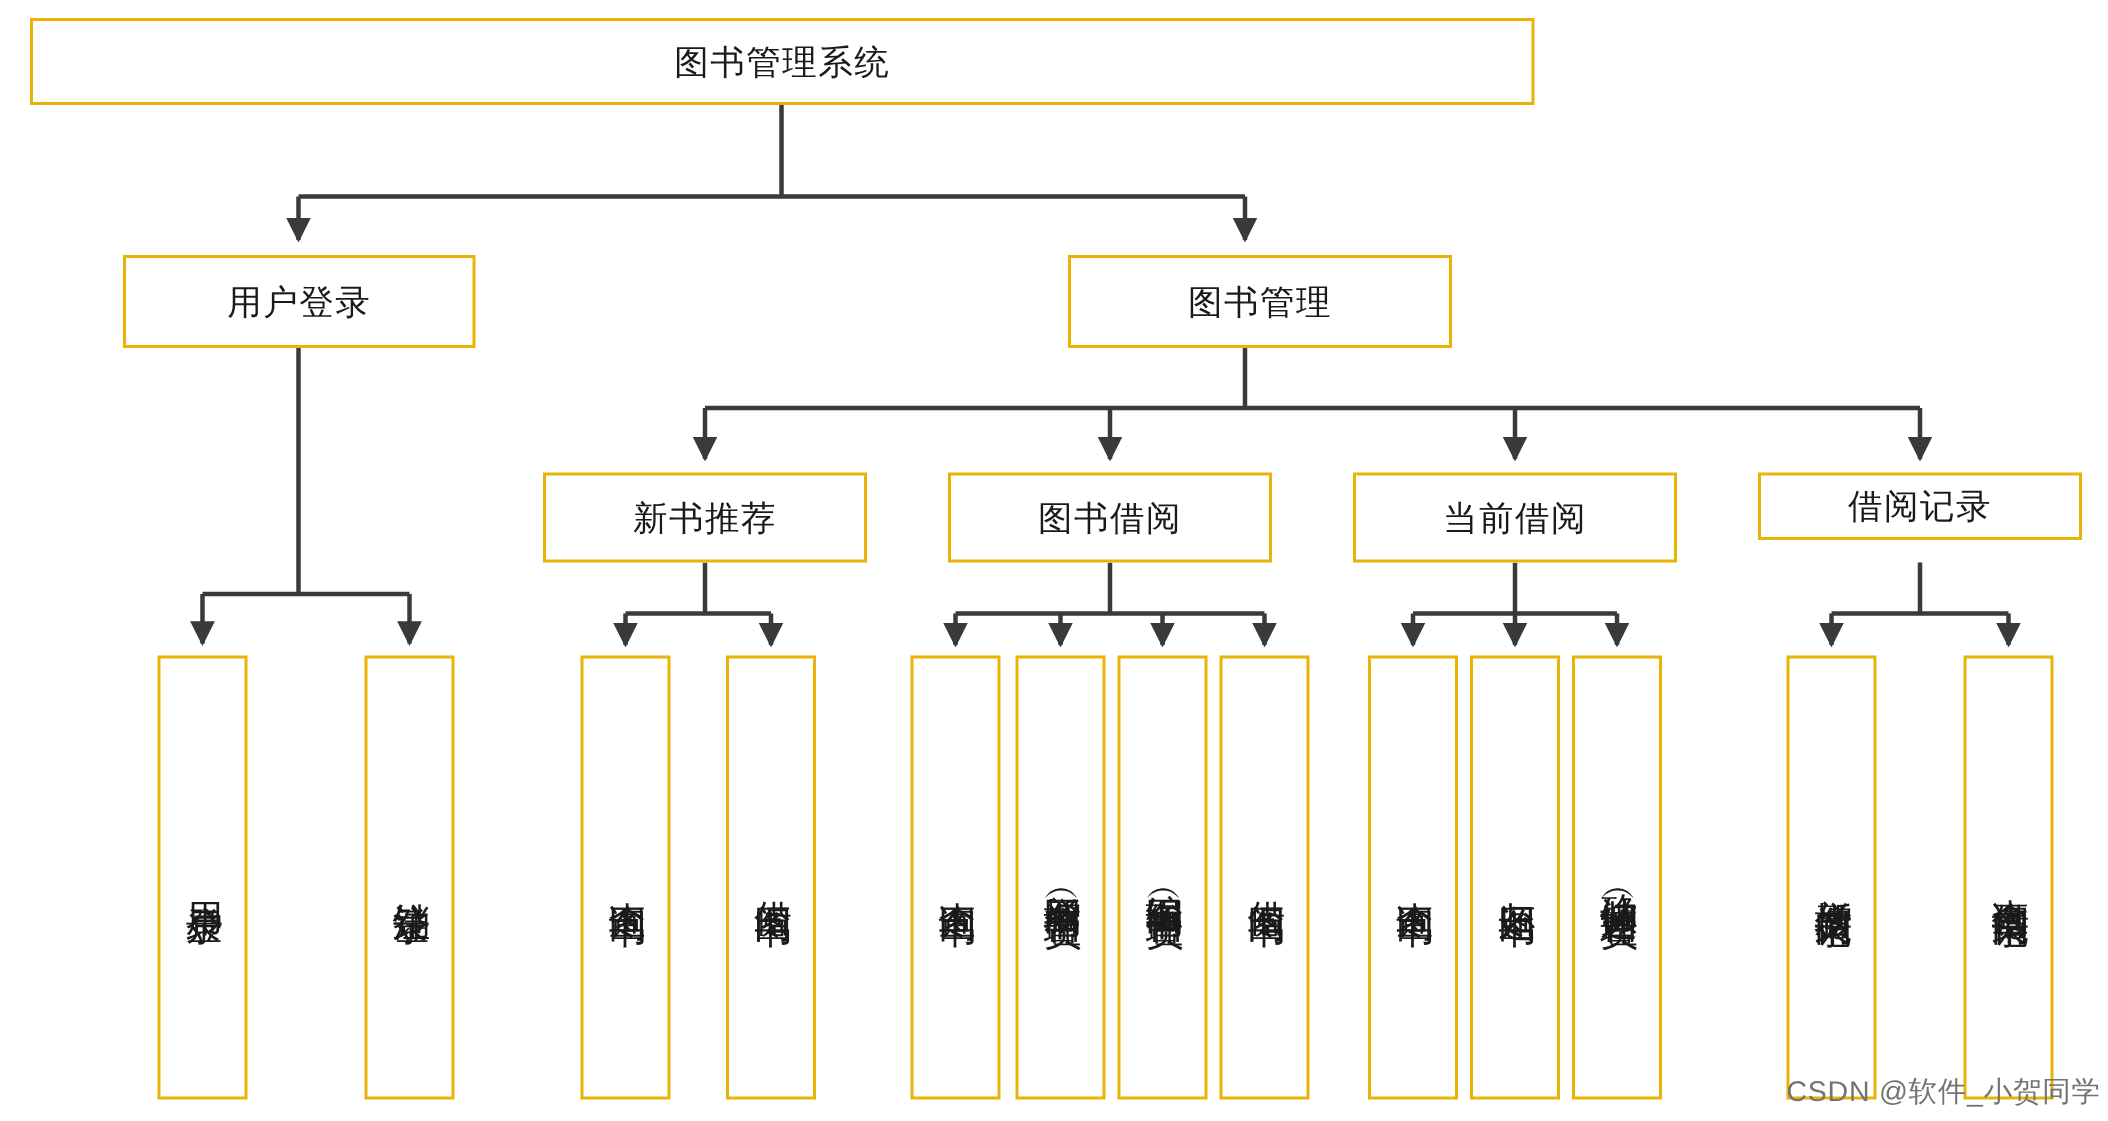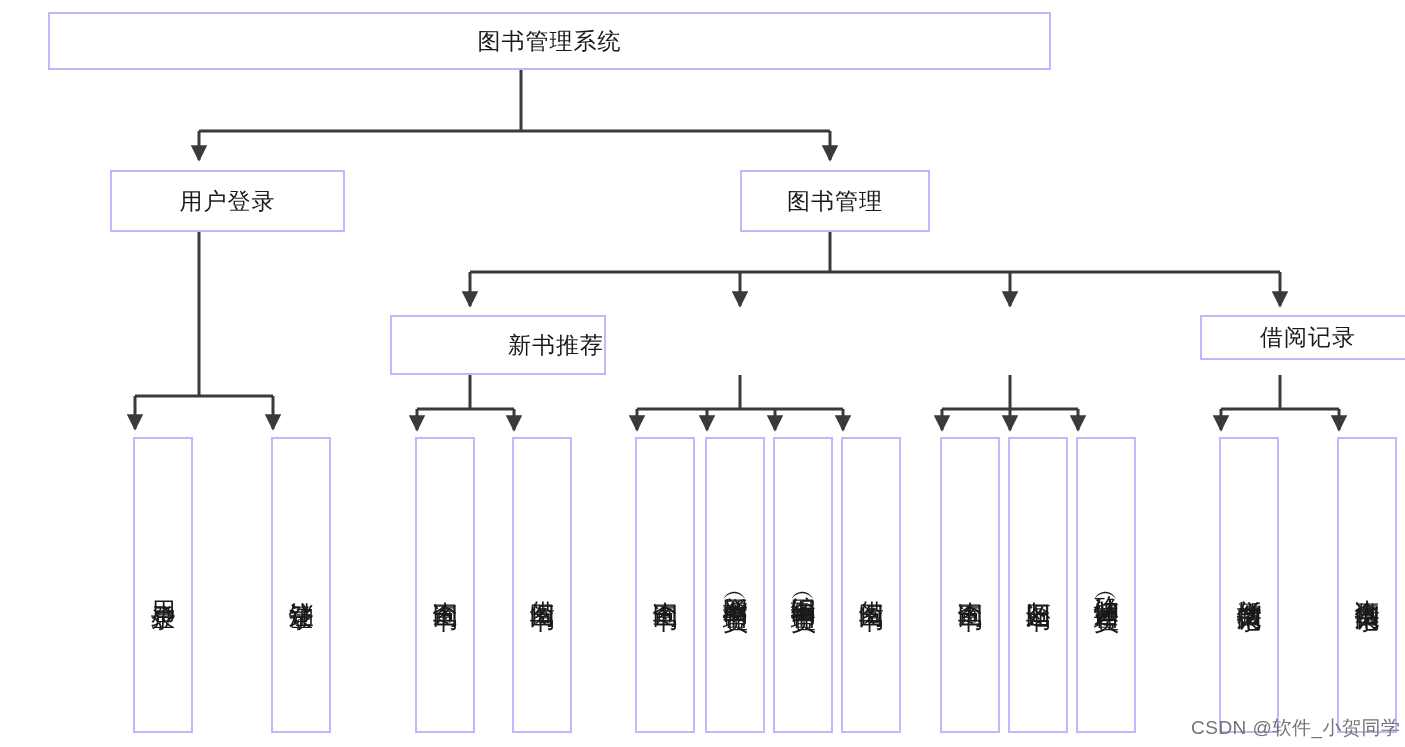--- a/index.html
+++ b/index.html
@@ -22,26 +22,25 @@
     left: 0;
     top: 0;
     width: 1405px;
     height: 747px;
     pointer-events: none;
   }
   .node {
     position: absolute;
     box-sizing: border-box;
     background: #ffffff;
-    border: 2px solid #c4b5fd;
+    border: 2px solid #eab308;
     display: flex;
     align-items: center;
     justify-content: center;
     color: #1a1a1a;
-    margin-left: 28px;
   }
   .node.horiz {
     font-size: 23px;
     letter-spacing: 1px;
   }
   .node.vert {
     writing-mode: vertical-rl;
     text-orientation: upright;
     font-size: 25px;
     line-height: 1.1;
@@ -118,26 +117,32 @@
     </g>
   </svg>
 
   <div class="node horiz" style="left:20px; top:12px; width:1003px; height:58px;">
     <span>图书管理系统</span>
   </div>
 
   <div class="node horiz" style="left:82px; top:170px; width:235px; height:62px;">
     <span>用户登录</span>
   </div>
-  <div class="node horiz" style="left:712px; top:170px; width:190px; height:62px;">
+  <div class="node horiz" style="left:712px; top:170px; width:256px; height:62px;">
     <span>图书管理</span>
   </div>
 
-  <div class="node horiz" style="left:362px; top:315px; width:216px; height:60px;justify-content:flex-end;">
+  <div class="node horiz" style="left:362px; top:315px; width:216px; height:60px;">
     <span>新书推荐</span>
+  </div>
+  <div class="node horiz" style="left:632px; top:315px; width:216px; height:60px;">
+    <span>图书借阅</span>
+  </div>
+  <div class="node horiz" style="left:902px; top:315px; width:216px; height:60px;">
+    <span>当前借阅</span>
   </div>
   <div class="node horiz" style="left:1172px; top:315px; width:216px; height:45px;">
     <span>借阅记录</span>
   </div>
 
   <div class="node vert" style="left:105px; top:437px; width:60px; height:296px;">
     <span class="vlabel">用户登录</span>
   </div>
   <div class="node vert" style="left:243px; top:437px; width:60px; height:296px;">
     <span class="vlabel">注销登录</span>

